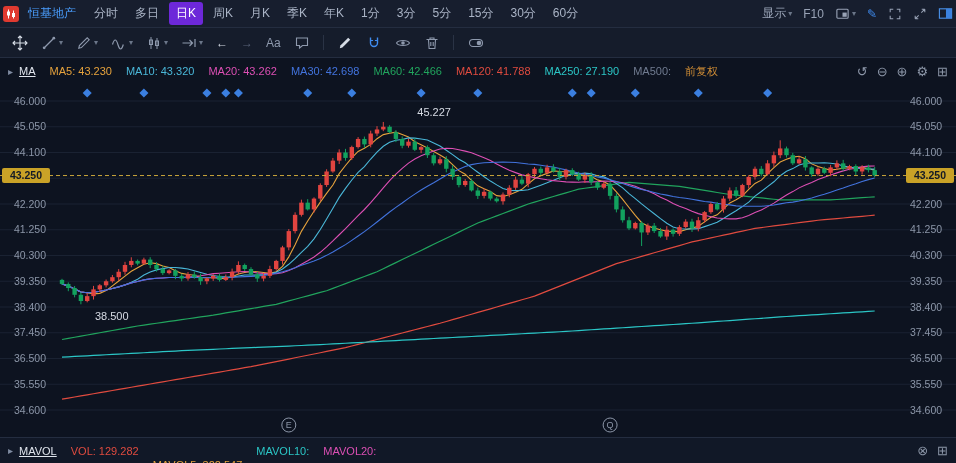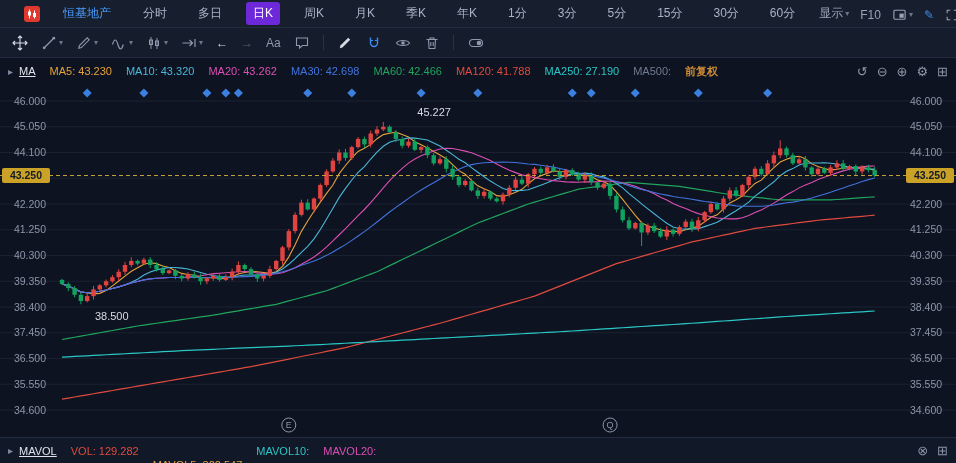--- a/index.html
+++ b/index.html
@@ -1,26 +1,26 @@
 <!DOCTYPE html>
 <html><head>
 <meta charset="utf-8">
 <style>
   html,body{margin:0;padding:0;background:#0d1320;}
   body{width:956px;height:463px;overflow:hidden;font-family:"Liberation Sans",sans-serif;}
   .app{position:relative;width:956px;height:463px;background:#0d1320;color:#9aa4b8;}
   .app *{box-sizing:border-box;}
 
   .toolbar-top{height:28px;background:#171e2e;border-bottom:1px solid #242d40;display:flex;align-items:center;
-    padding:0 24px;gap:17px;font-size:12px;color:#aab4c6;white-space:nowrap;}
+    padding:0 3px;gap:3px;font-size:12px;color:#aab4c6;white-space:nowrap;}
   .logo{display:flex;align-items:center;margin-right:2px;cursor:pointer;}
   .symbol{color:#4a9eff;margin:0 8px 0 4px;cursor:pointer;}
   .tab{padding:3px 7px;border-radius:3px;cursor:pointer;}
   .tab.active{background:#6d28d9;color:#ffffff;}
-  .toolbar-right{margin-left:auto;display:flex;align-items:flex-end;gap:11px;color:#99a3b6;}
+  .toolbar-right{margin-left:auto;display:flex;align-items:center;gap:11px;color:#99a3b6;}
   .toolbar-right .item{display:flex;align-items:center;gap:2px;cursor:pointer;}
   .caret{font-size:8px;color:#6b7689;}
   .blue{color:#3f8cf0;}
 
   .toolbar-draw{height:30px;background:#151c2b;border-bottom:1px solid #242d40;display:flex;align-items:center;
     padding:0 12px;gap:13px;font-size:12px;}
   .tool{display:flex;align-items:center;gap:2px;color:#8e99ad;cursor:pointer;}
   .tool svg{display:block;}
   .tool.bright{color:#d6dce6;}
   .tool.dim{color:#596379;}
@@ -186,21 +186,21 @@
     <span class="pane-arrow">▸</span>
     <span class="pane-title">MA</span>
     <span class="ma-item" style="color: rgb(230, 162, 60);">MA5: 43.230</span>
     <span class="ma-item" style="color: rgb(74, 183, 216);">MA10: 43.320</span>
     <span class="ma-item" style="color: rgb(221, 79, 180);">MA20: 43.262</span>
     <span class="ma-item" style="color: rgb(66, 115, 221);">MA30: 42.698</span>
     <span class="ma-item" style="color: rgb(33, 164, 93);">MA60: 42.466</span>
     <span class="ma-item" style="color: rgb(224, 75, 63);">MA120: 41.788</span>
     <span class="ma-item" style="color: rgb(43, 198, 198);">MA250: 27.190</span>
     <span class="ma-item" style="color: rgb(112, 123, 144);">MA500:</span>
-    <span class="ma-item" style="color: rgb(205, 139, 53); font-weight: bold;">前复权</span>
+    <span class="ma-item" style="color: rgb(205, 139, 53);">前复权</span>
     <div class="row-right">
       <span>↺</span>
       <span>⊖</span>
       <span>⊕</span>
       <span>⚙</span>
       <span>⊞</span>
     </div>
   </div>
 
   <div class="chart-wrap">

